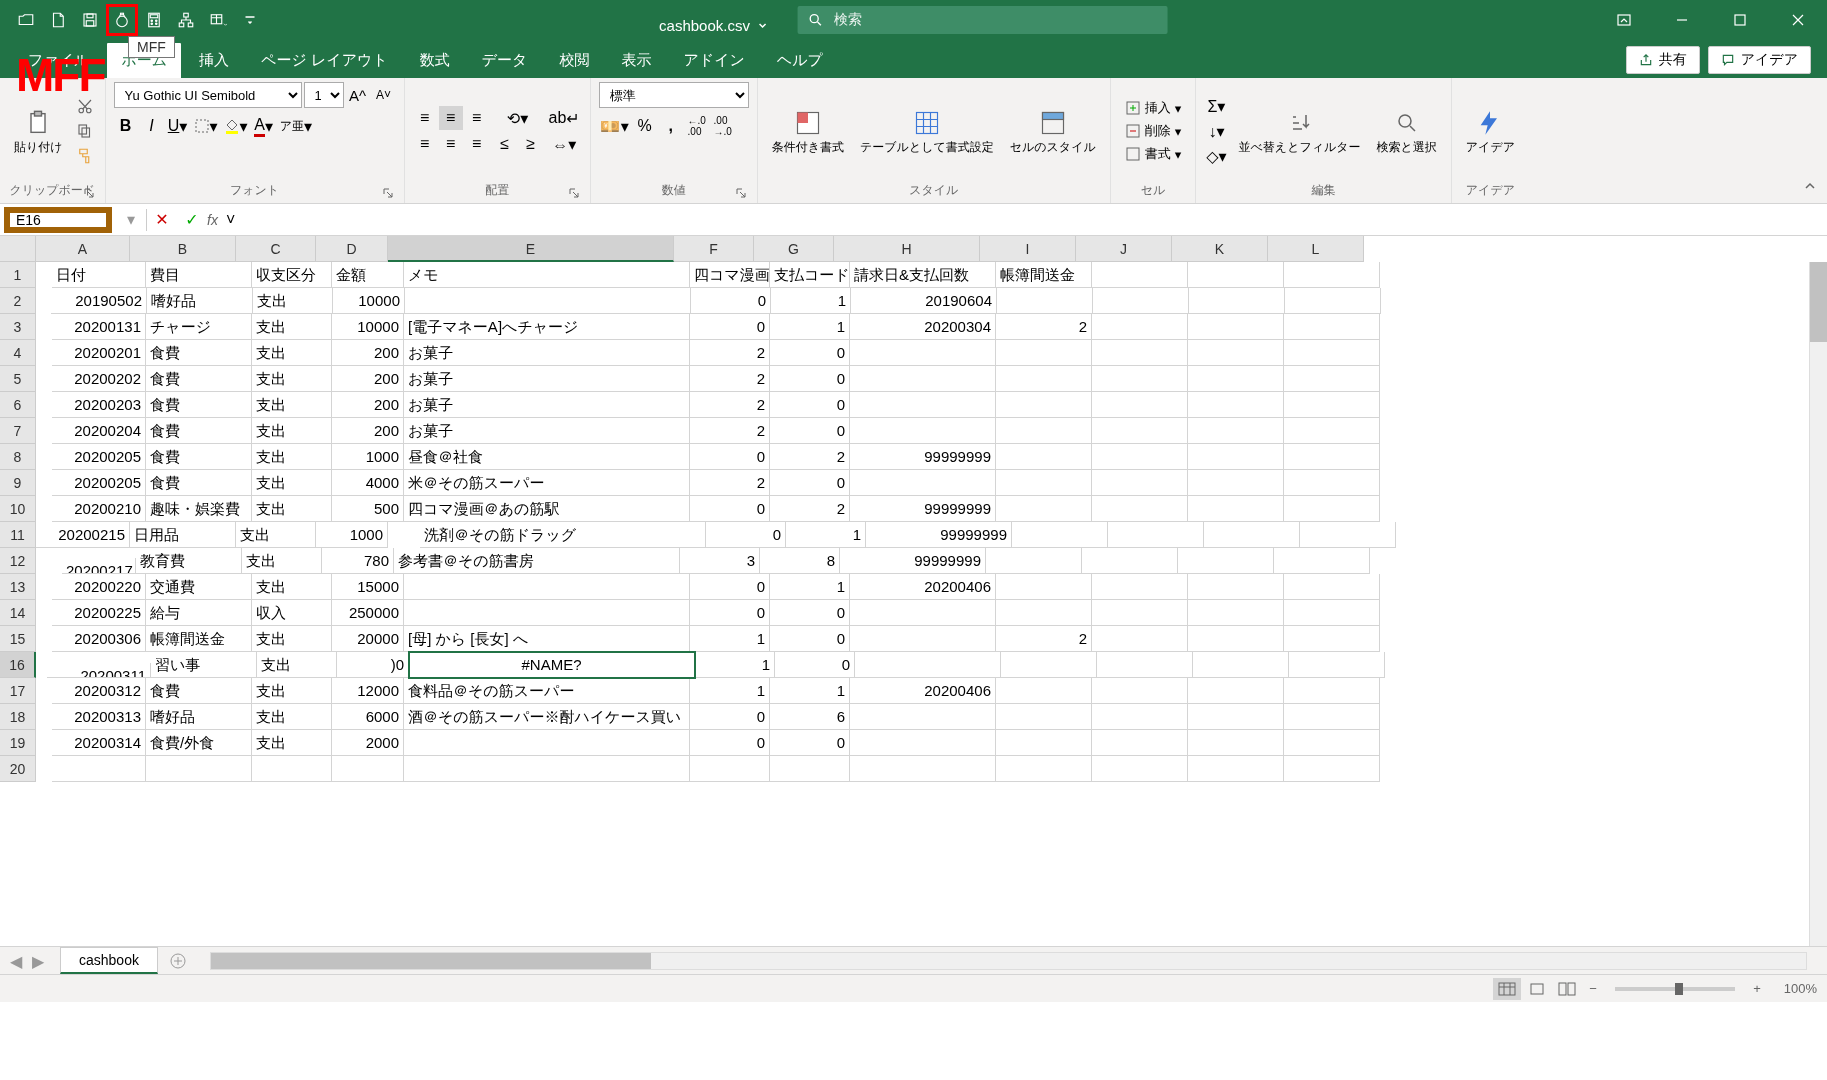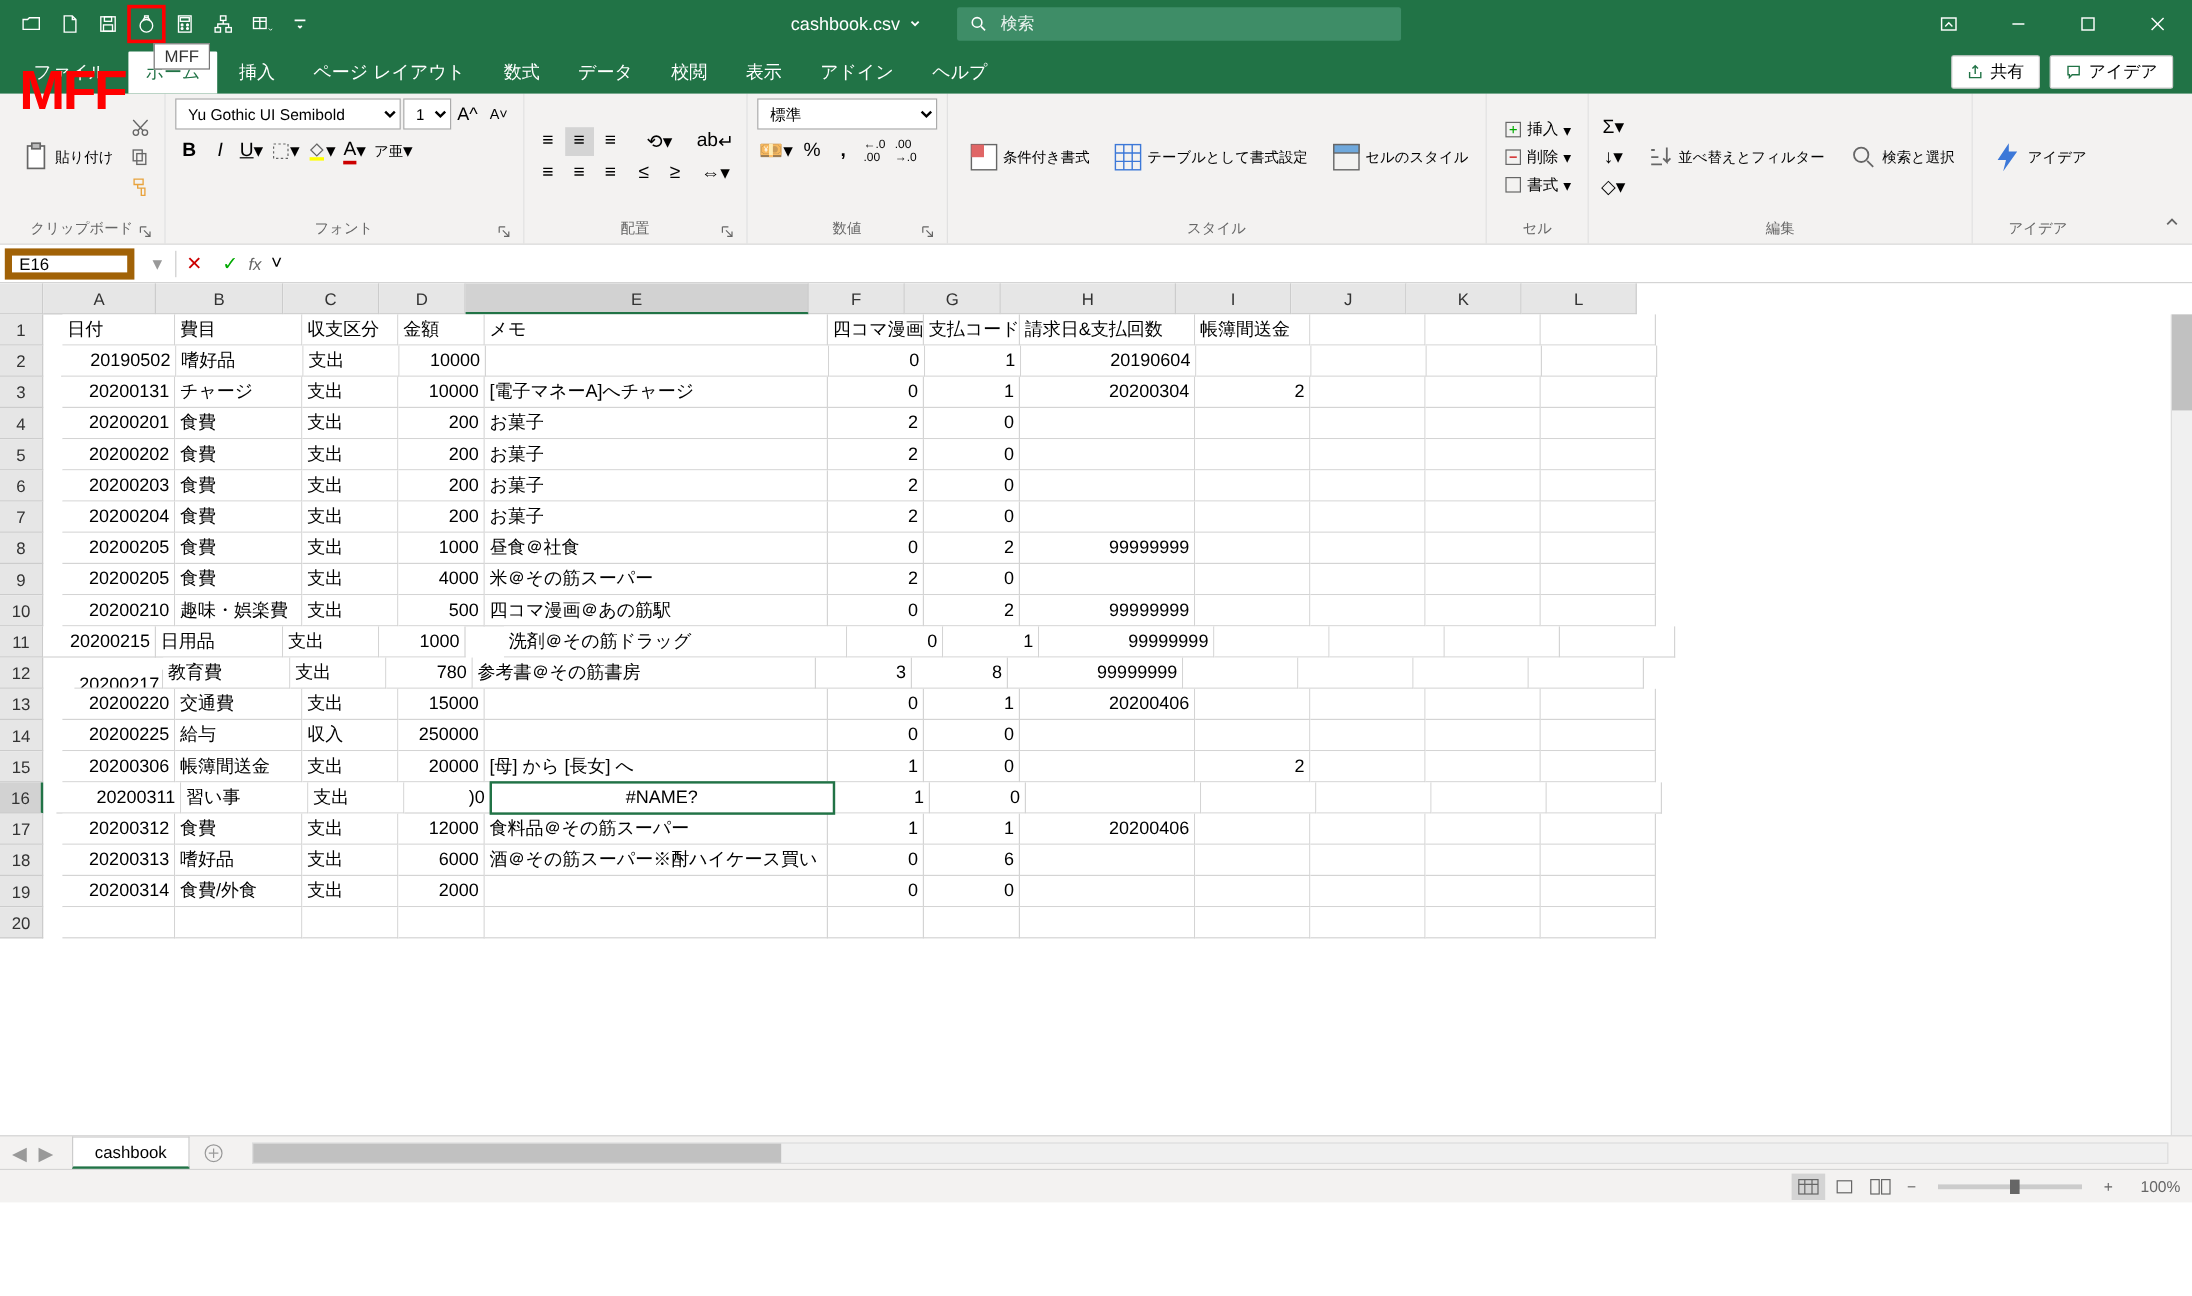--- a/index.html
+++ b/index.html
@@ -5,21 +5,21 @@
 * { margin: 0; padding: 0; box-sizing: border-box; font-family: "Yu Gothic UI", "Segoe UI", sans-serif; }
 body { background: #fff; overflow: hidden; width: 1827px; height: 1080px; position: relative; }
 
 
 .titlebar { height: 40px; background: #217346; display: flex; align-items: center; color: #fff; position: relative; }
 .qat { display: flex; align-items: center; gap: 0; margin-left: 10px; }
 .qat-btn { width: 32px; height: 32px; display: flex; align-items: center; justify-content: center; cursor: pointer; }
 .qat-btn svg { width: 18px; height: 18px; }
 .qat-highlight { border: 3px solid #ff0000; }
 .tooltip-label { position: absolute; left: 128px; top: 36px; background: #fff; border: 1px solid #767676; padding: 2px 8px; font-size: 14px; color: #333; z-index: 10; }
-.title-center { position: absolute; left: 50%; transform: translateX(-50%); display: flex; align-items: center; gap: 30px; }
+.title-center { position: absolute; left: 50%; transform: translateX(-50%); display: flex; align-items: flex-end; gap: 30px; }
 .filename { font-size: 15px; display: flex; align-items: center; gap: 8px; }
 .searchbar { width: 370px; height: 28px; background: #3e8d67; border-radius: 2px; display: flex; align-items: center; padding: 0 10px; }
 .searchbar svg { width: 16px; height: 16px; margin-right: 10px; }
 .searchbar-text { color: rgba(255,255,255,0.9); font-size: 14px; }
 .winctrls { margin-left: auto; display: flex; }
 .winctrl { width: 58px; height: 40px; display: flex; align-items: center; justify-content: center; cursor: pointer; }
 
 
 .ribbon-tabs { height: 38px; background: #217346; display: flex; align-items: flex-end; padding-left: 14px; position: relative; }
 .tab { padding: 8px 14px; color: #fff; font-size: 15px; cursor: pointer; margin-right: 4px; }
@@ -27,21 +27,21 @@
 .tab-actions { margin-left: auto; display: flex; gap: 8px; padding-right: 16px; padding-bottom: 4px; }
 .tab-action { background: #fff; border: 1px solid #ccc; padding: 4px 12px; font-size: 14px; display: flex; align-items: center; gap: 6px; cursor: pointer; border-radius: 2px; }
 .mff-watermark { position: absolute; left: 16px; top: 48px; font-size: 46px; font-weight: bold; color: #ff0000; z-index: 20; pointer-events: none; letter-spacing: -2px; }
 
 
 .ribbon { height: 126px; background: #f3f2f1; border-bottom: 1px solid #d4d4d4; display: flex; }
 .ribbon-group { display: flex; flex-direction: column; border-right: 1px solid #e1e1e1; padding: 4px 8px 0 8px; }
 .ribbon-group-content { flex: 1; display: flex; align-items: center; gap: 4px; }
 .ribbon-group-label { text-align: center; font-size: 12px; color: #666; padding: 2px 0 4px 0; position: relative; }
 .dialog-launcher { position: absolute; right: 2px; bottom: 4px; width: 12px; height: 12px; cursor: pointer; }
-.big-btn { display: flex; align-items: center; padding: 2px 6px; cursor: pointer; font-size: 12px; }
+.big-btn { display: flex; flex-direction: column; align-items: center; padding: 2px 6px; cursor: pointer; font-size: 12px; }
 .big-btn-icon { width: 32px; height: 32px; display: flex; align-items: center; justify-content: center; }
 .two-row { display: flex; flex-direction: column; gap: 2px; }
 .three-row { display: flex; flex-direction: column; gap: 1px; }
 .ctrl-btn { min-width: 24px; height: 24px; display: flex; align-items: center; justify-content: center; cursor: pointer; padding: 0 2px; }
 .ctrl-sel { border: 1px solid #ababab; background: #fff; height: 26px; font-size: 13px; padding: 0 6px; }
 .row-btns { display: flex; gap: 2px; align-items: center; }
 .small-text { font-size: 12px; }
 .mid-btn { display: flex; align-items: center; gap: 4px; padding: 2px 6px; cursor: pointer; font-size: 13px; }
 .collapse-btn { margin-left: auto; align-self: flex-end; padding: 6px 10px; cursor: pointer; }
 
@@ -695,21 +695,21 @@
         <div class="cell cE" style="width: 286px;">[母] から [長女] へ</div>
         <div class="cell cF r" style="width: 80px;">1</div>
         <div class="cell cG r" style="width: 80px;">0</div>
         <div class="cell cH r" style="width: 146px;"></div>
         <div class="cell cI r" style="width: 96px;">2</div>
         <div class="cell cJ" style="width: 96px;"></div>
         <div class="cell cK" style="width: 96px;"></div>
         <div class="cell cL" style="width: 96px;"></div>
       </div>
       <div class="row">
-        <div class="cell cA r" style="width: 104px;">20200311</div>
+        <div class="cell cA r" style="width: 104px; margin-top: 11px;">20200311</div>
         <div class="cell cB" style="width: 106px;">習い事</div>
         <div class="cell cC" style="width: 80px;">支出</div>
         <div class="cell cD r" style="width: 72px; position: relative;">)0</div>
         <div class="cell cE selected" style="width: 286px;">#NAME?</div>
         <div class="cell cF r" style="width: 80px;">1</div>
         <div class="cell cG r" style="width: 80px;">0</div>
         <div class="cell cH r" style="width: 146px;"></div>
         <div class="cell cI r" style="width: 96px;"></div>
         <div class="cell cJ" style="width: 96px;"></div>
         <div class="cell cK" style="width: 96px;"></div>

